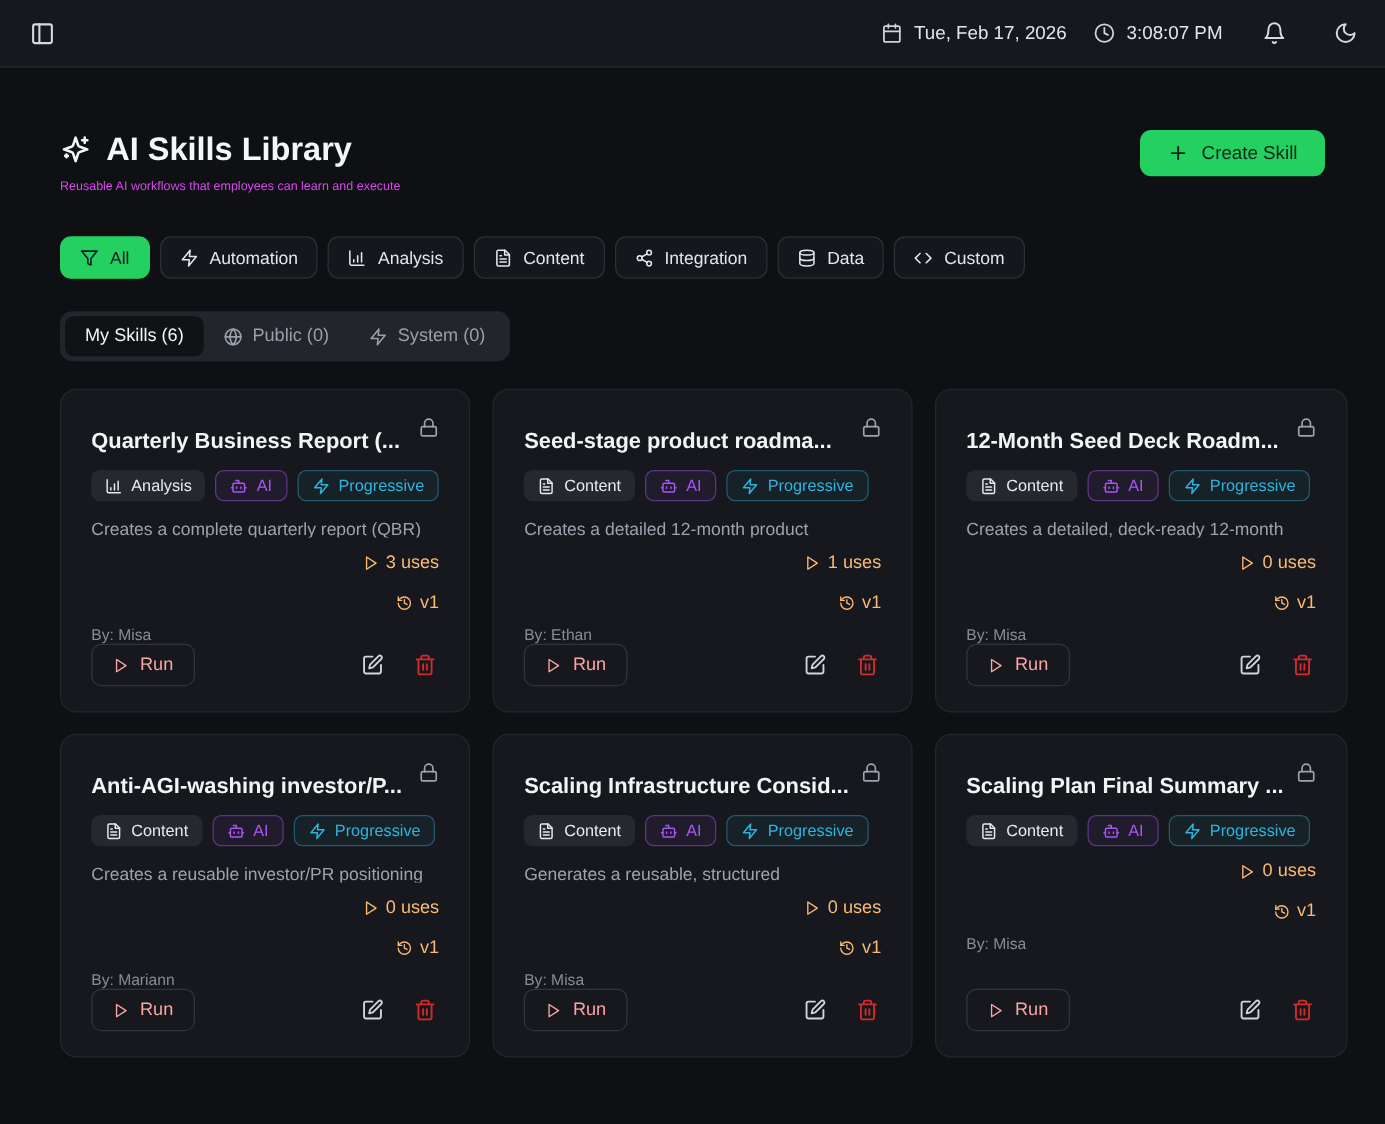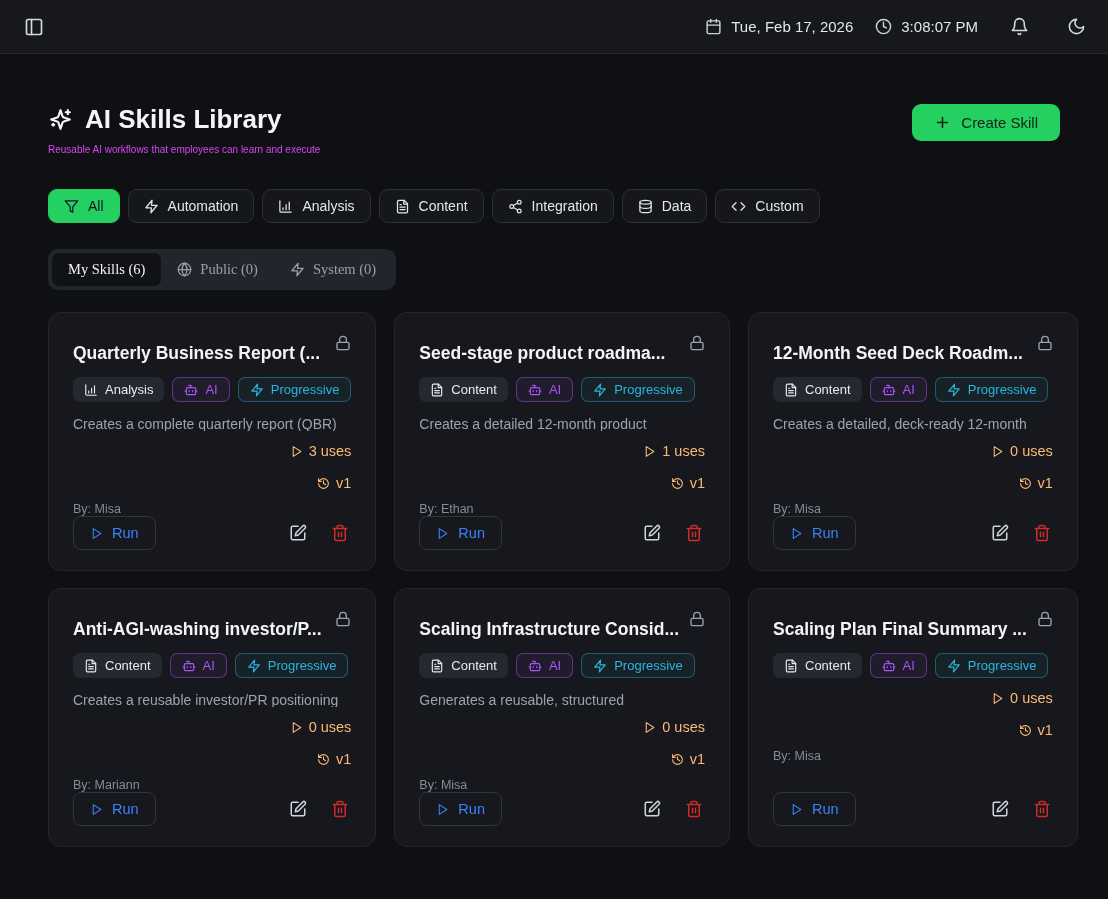--- a/index.html
+++ b/index.html
@@ -28,21 +28,21 @@
   
   .chips { display:flex; gap:8px; margin-top:34px; }
   .chip { display:flex; align-items:center; gap:9px; height:34px; padding:0 15px;
           background:#15171c; border:1px solid #2c2f36; border-radius:9px;
           color:#e3e6ea; font-size:14px; cursor:pointer; font-family:"Liberation Sans", sans-serif; }
   .chip.active { background:#24d05f; border-color:#24d05f; color:#0f172a; font-weight:400; }
 
   
   .tabs { display:inline-flex; margin-top:26px; background:#22252b; border-radius:10px; padding:4px; }
   .tab { display:flex; align-items:center; gap:8px; padding:8px 16px; border:none; background:transparent;
-         color:#9aa0aa; font-size:14.5px; border-radius:7px; cursor:pointer; font-family:Liberation Serif, serif; }
+         color:#9aa0aa; font-size:14.5px; border-radius:7px; cursor:pointer; font-family:Liberation Sans, sans-serif; }
   .tab.active { background:#101216; color:#f3f4f6; }
 
   
   .grid { margin-top:22px; display:grid; grid-template-columns:repeat(3, 1fr); gap:17px 18px; }
   .card { background:#16181d; border:1px solid #24262c; border-radius:13px; padding:22px 24px 20px 24px;
           height:259px; display:flex; flex-direction:column; }
   .card-top { display:flex; justify-content:space-between; align-items:flex-start; gap:10px; }
   .card-title { font-size:17.5px; font-weight:bold; color:#f3f4f6; white-space:nowrap; overflow:hidden; margin-top:8px; }
   .lock { color:#9ca3af; flex:none; }
   .tagrow { display:flex; gap:8px; margin-top:13px; }
@@ -51,21 +51,21 @@
   .tag-cat { background:#26282f; color:#e8eaed; }
   .tag-ai { color:#a855f7; border:1px solid rgba(168,85,247,.45); background:rgba(168,85,247,.07); }
   .tag-prog { color:#2cb5df; border:1px solid rgba(44,181,223,.4); background:rgba(44,181,223,.06); }
   .desc { margin-top:12px; font-size:14px; line-height:1.45; color:#9ca3af;
           display:-webkit-box; -webkit-line-clamp:2; -webkit-box-orient:vertical; overflow:hidden; }
   .stats { display:flex; align-items:flex-end; gap:16px; margin-top:12px; color:#fdba74; font-size:14.5px;flex-direction:column; }
   .stat { display:flex; align-items:center; gap:6px; }
   .byline { margin-top:11px; font-size:12.5px; color:#868c96; }
   .card-footer { margin-top:auto; display:flex; align-items:center; justify-content:space-between; }
   .run-btn { display:flex; align-items:center; gap:9px; height:34px; padding:0 16px;
-             background:transparent; border:1px solid #32343b; border-radius:8px; color:#3b82f6;
+             background:transparent; border:1px solid #32343b; border-radius:8px; color:#fca5a5;
              font-size:14.5px; cursor:pointer; font-family:"Liberation Sans", sans-serif; }
   .footer-icons { display:flex; align-items:center; gap:20px; }
   .edit-btn { color:#d1d5db; } .trash-btn { color:#d32a2a; }
   .ghost { background:none; border:none; cursor:pointer; padding:2px; }
 </style>
 </head>
 <body>
 
 <svg width="0" height="0" style="position:absolute">
   <defs>

